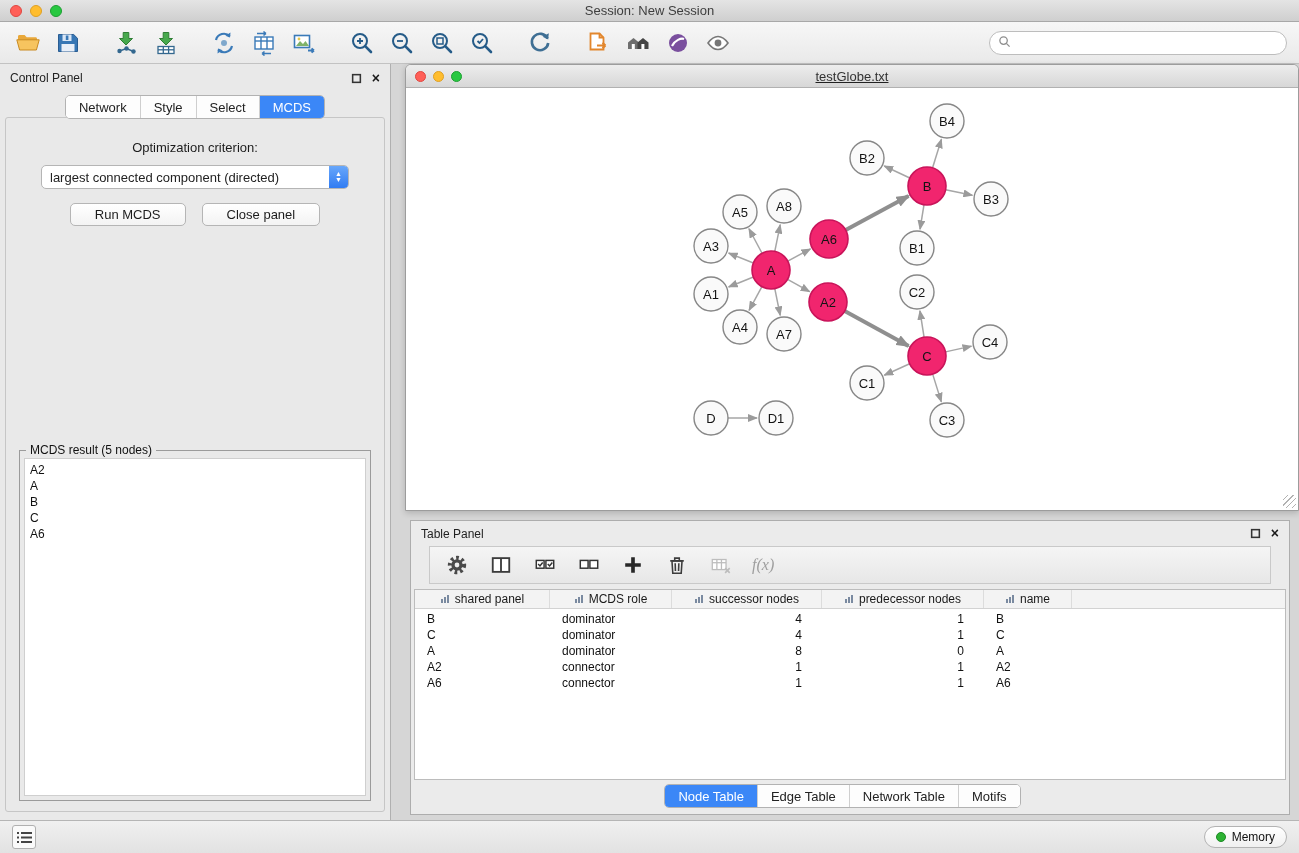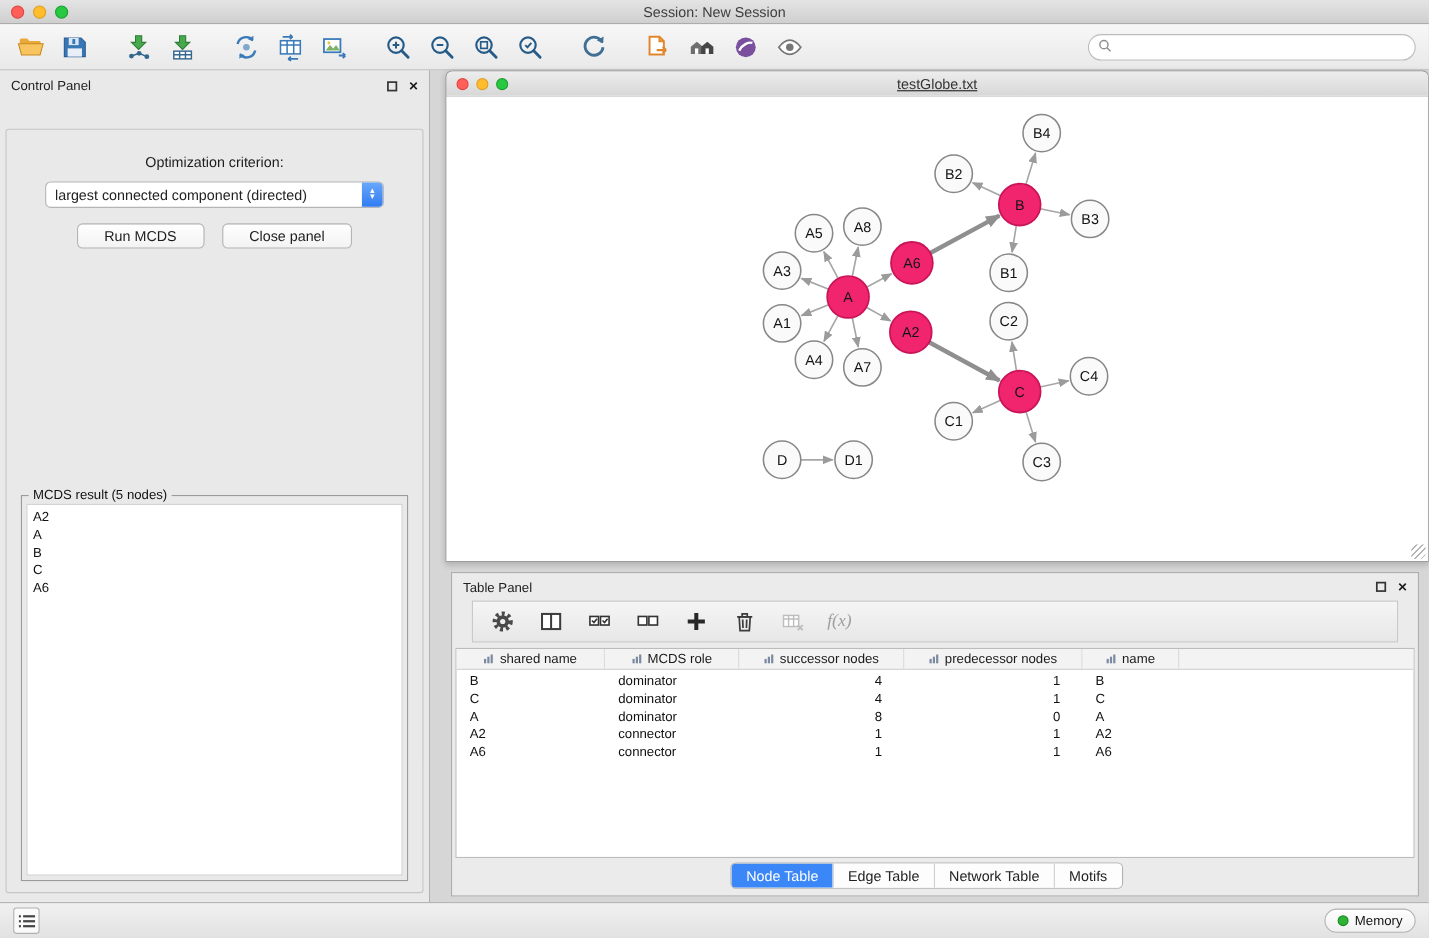--- a/index.html
+++ b/index.html
@@ -273,20 +273,28 @@
   <div class="control-panel">
     <div class="cp-header">
       <span>Control Panel</span>
       <span class="panel-icons">
         <span class="float-ic">
           <svg viewBox="0 0 10 10">
               <rect x="1.5" y="1.5" width="7" height="7" fill="none" stroke="#333" stroke-width="1.4"></rect>
             </svg>
         </span>
         <span class="close-ic">×</span>
+      </span>
+    </div>
+    <div class="cp-tabs">
+      <span class="seg">
+        <button class="segbtn">Network</button>
+        <button class="segbtn">Style</button>
+        <button class="segbtn">Select</button>
+        <button class="segbtn active">MCDS</button>
       </span>
     </div>
     <div class="tabpane">
       <div class="opt-label">Optimization criterion:</div>
       <div class="dd-row">
         <div class="dropdown">
           <span class="dd-text">largest connected component (directed)</span>
           <span class="dd-stepper">
               <span>▲</span>
               <span>▼</span>
@@ -515,21 +523,21 @@
         <span class="fx">f(x)</span>
       </div>
       <div class="tp-table">
         <div class="thead">
             <div class="th" style="width: 135px;">
               <svg width="10" height="10" viewBox="0 0 10 10">
                 <rect x="1" y="5" width="2" height="4" fill="#7a8aa0"></rect>
                 <rect x="4" y="3" width="2" height="6" fill="#7a8aa0"></rect>
                 <rect x="7" y="1" width="2" height="8" fill="#7a8aa0"></rect>
               </svg>
-              <span>shared name</span>
+              <span>shared panel</span>
             </div>
             <div class="th" style="width: 122px;">
               <svg width="10" height="10" viewBox="0 0 10 10">
                 <rect x="1" y="5" width="2" height="4" fill="#7a8aa0"></rect>
                 <rect x="4" y="3" width="2" height="6" fill="#7a8aa0"></rect>
                 <rect x="7" y="1" width="2" height="8" fill="#7a8aa0"></rect>
               </svg>
               <span>MCDS role</span>
             </div>
             <div class="th" style="width: 150px;">

